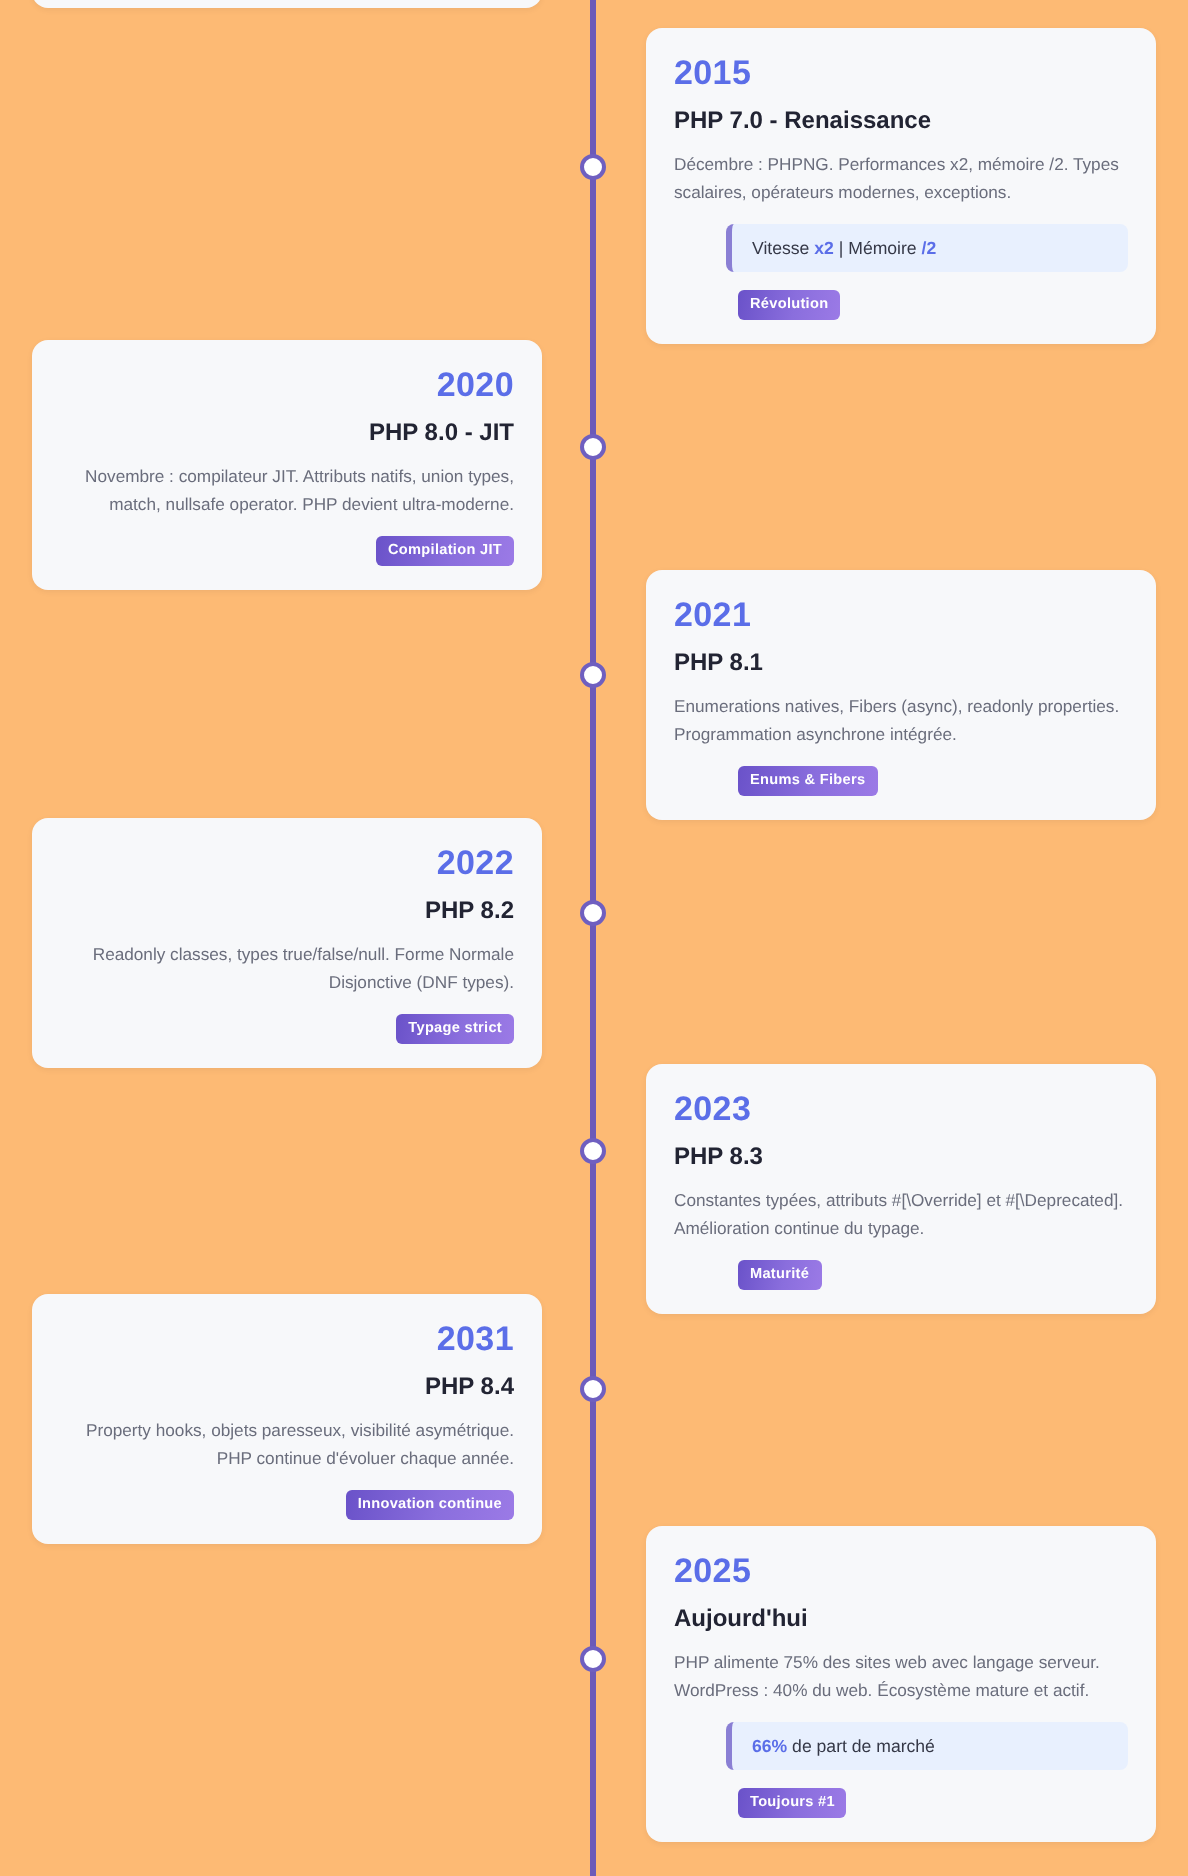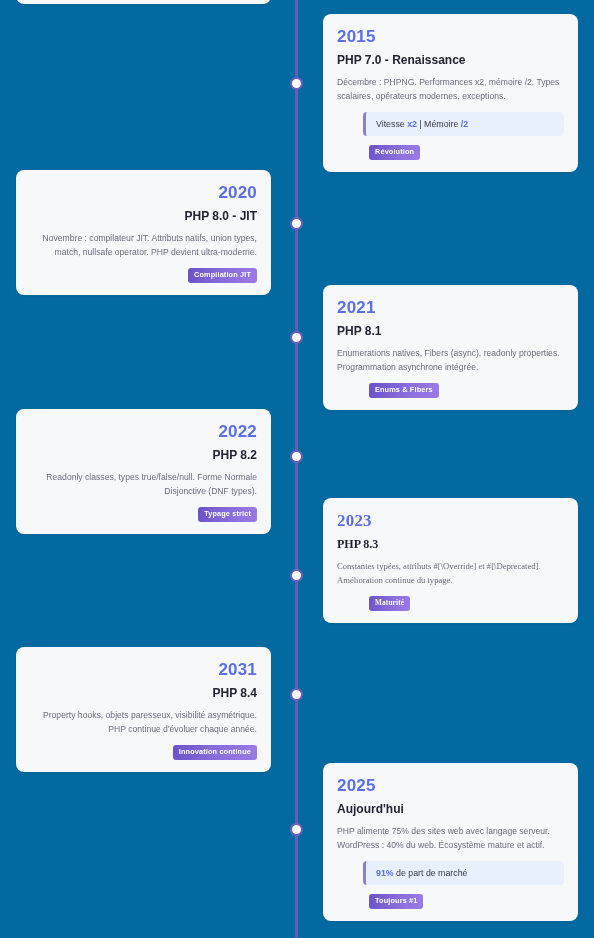--- a/index.html
+++ b/index.html
@@ -9,21 +9,21 @@
     height: 938px;
     background: #ffffff;
     font-family: "Liberation Sans", sans-serif;
     overflow: hidden;
   }
 
   .timeline {
     position: relative;
     width: 594px;
     height: 938px;
-    background: #0369a1;
+    background: #fdba74;
   }
 
   
   .spine {
     position: absolute;
     left: 295px;
     top: 0;
     width: 3px;
     height: 938px;
     background: #6c5ab8;
@@ -170,21 +170,21 @@
       <div class="title">PHP 8.2</div>
       <div class="desc">Readonly classes, types true/false/null. Forme Normale Disjonctive (DNF types).</div>
       <div class="badge-row">
         <span class="badge">Typage strict</span>
       </div>
     </div>
   </div>
 
   <div class="entry" style="top:0;">
     <div class="dot" style="top:569px;"></div>
-    <div class="card right" style="top:498px;font-family:Liberation Serif, serif;">
+    <div class="card right" style="top:532px;">
       <div class="year">2023</div>
       <div class="title">PHP 8.3</div>
       <div class="desc">Constantes typées, attributs #[\Override] et #[\Deprecated]. Amélioration continue du typage.</div>
       <div class="badge-row">
         <span class="badge">Maturité</span>
       </div>
     </div>
   </div>
 
   <div class="entry" style="top:0;">
@@ -198,20 +198,20 @@
       </div>
     </div>
   </div>
 
   <div class="entry" style="top:0;">
     <div class="dot" style="top:823px;"></div>
     <div class="card right" style="top:763px;">
       <div class="year">2025</div>
       <div class="title">Aujourd'hui</div>
       <div class="desc">PHP alimente 75% des sites web avec langage serveur. WordPress : 40% du web. Écosystème mature et actif.</div>
-      <div class="highlight"><span></span><span class="accent">91%</span><span> de part de marché</span><span class="accent"></span></div>
+      <div class="highlight"><span></span><span class="accent">66%</span><span> de part de marché</span><span class="accent"></span></div>
       <div class="badge-row">
         <span class="badge">Toujours #1</span>
       </div>
     </div>
   </div>
 
 </div>
 
 </body></html>

